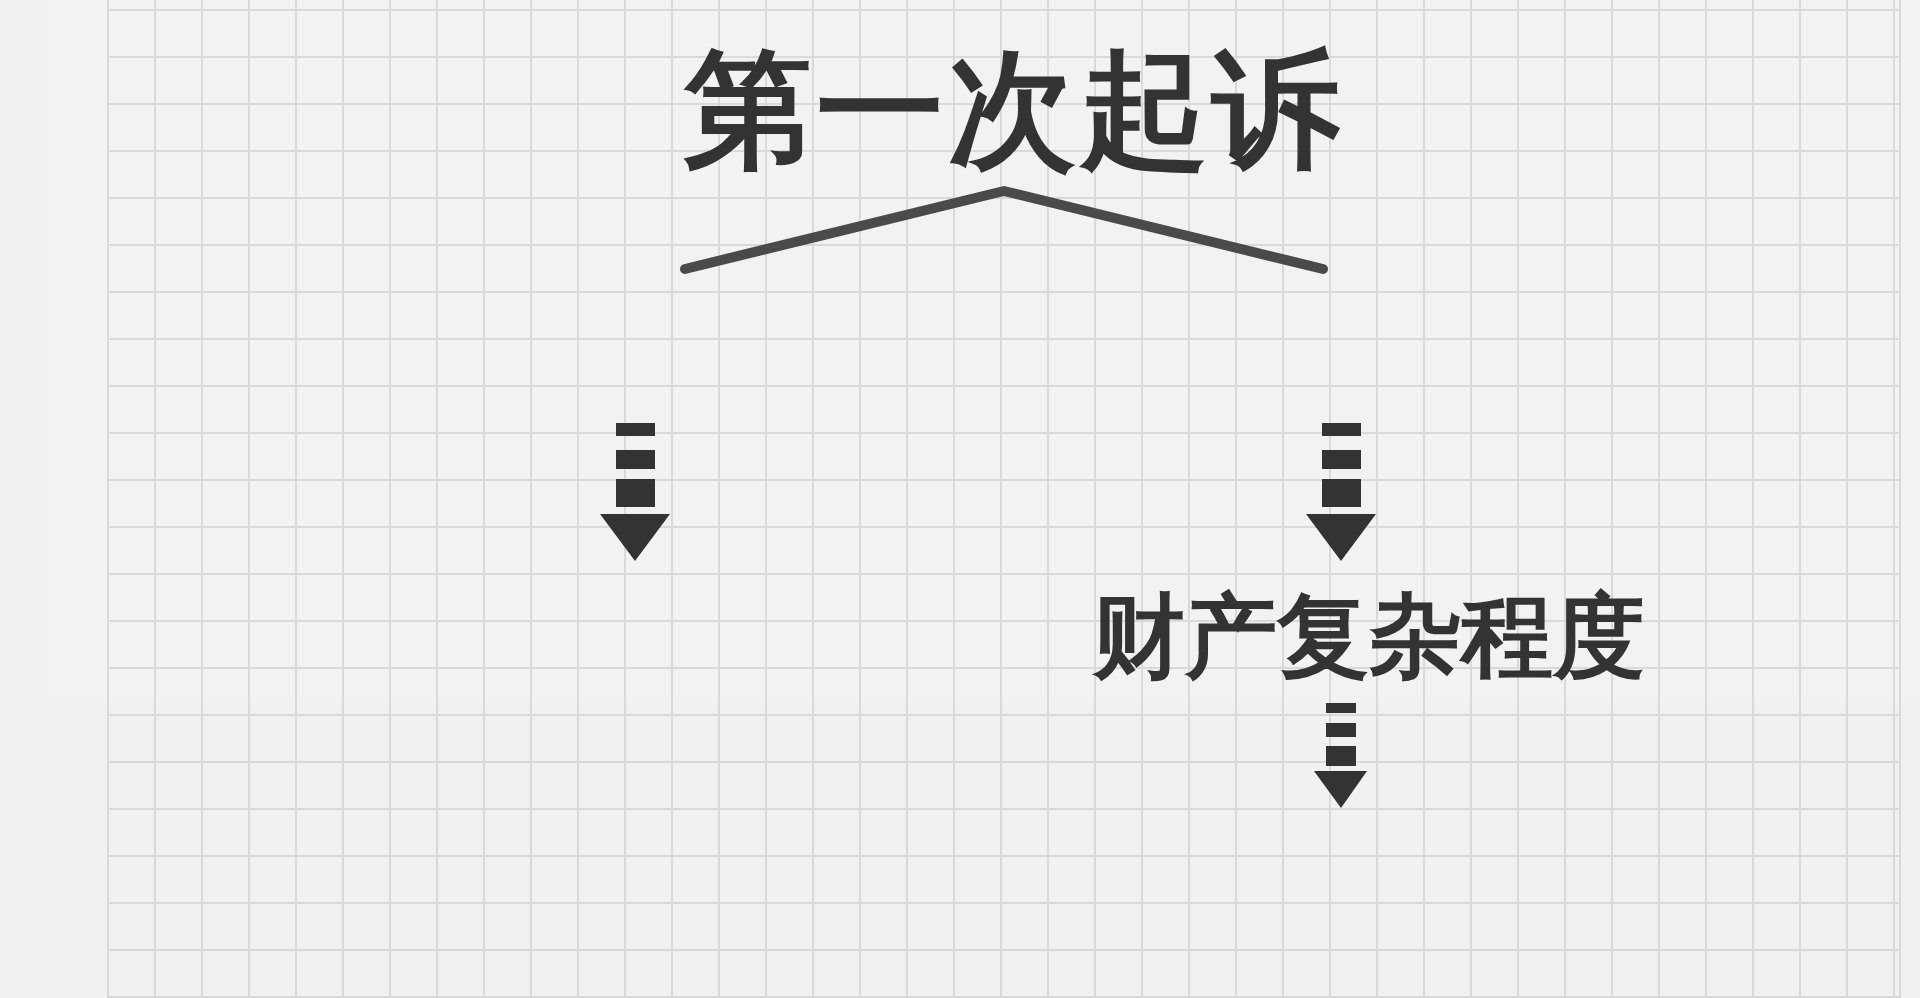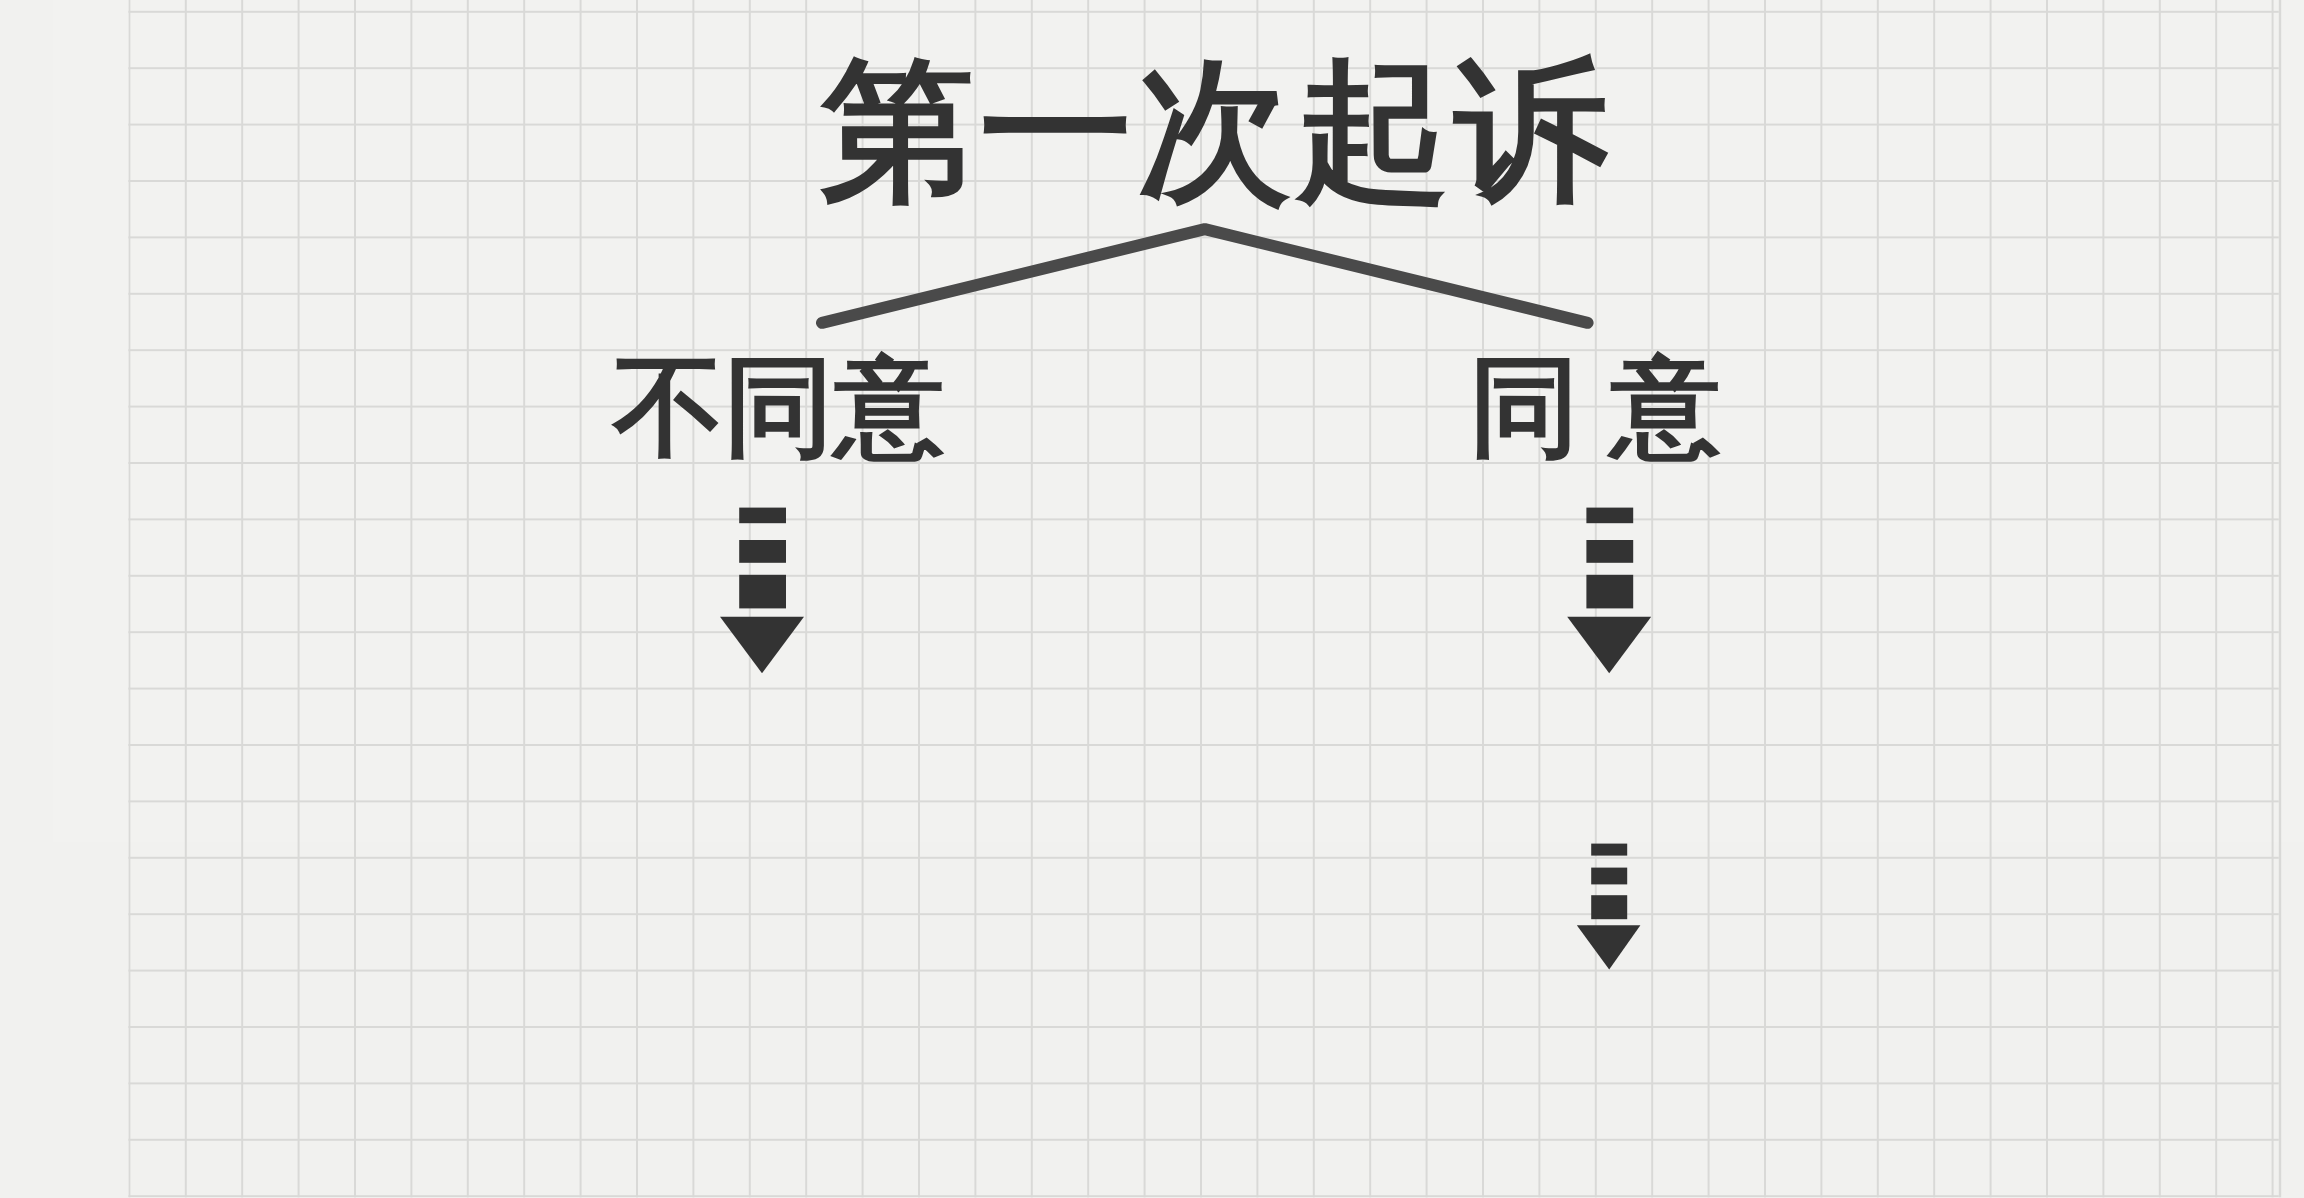--- a/index.html
+++ b/index.html
@@ -92,16 +92,15 @@
     </g>
 
     <g>
       <rect x="1282" y="703" width="30" height="10" fill="#333333"></rect>
       <rect x="1282" y="723" width="30" height="14" fill="#333333"></rect>
       <rect x="1282" y="746" width="30" height="20" fill="#333333"></rect>
       <polygon points="1270,771 1323,771 1297,808" fill="#333333"></polygon>
     </g>
   </svg>
 
-  <div class="label branch lbl-disagree">不同意</div>
-  <div class="label branch lbl-agree">同 意</div>
 
+  <div class="label branch lbl-complex">财产复杂程度</div>
 </div>
 
 </body></html>

